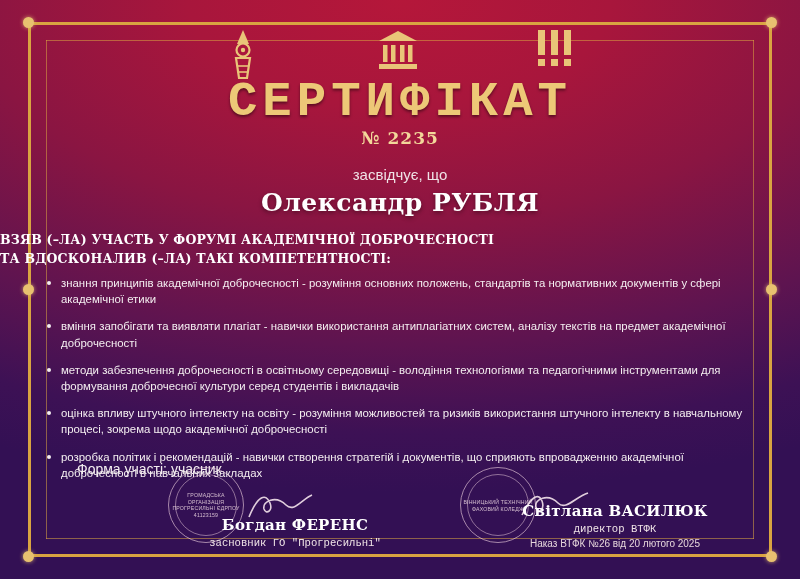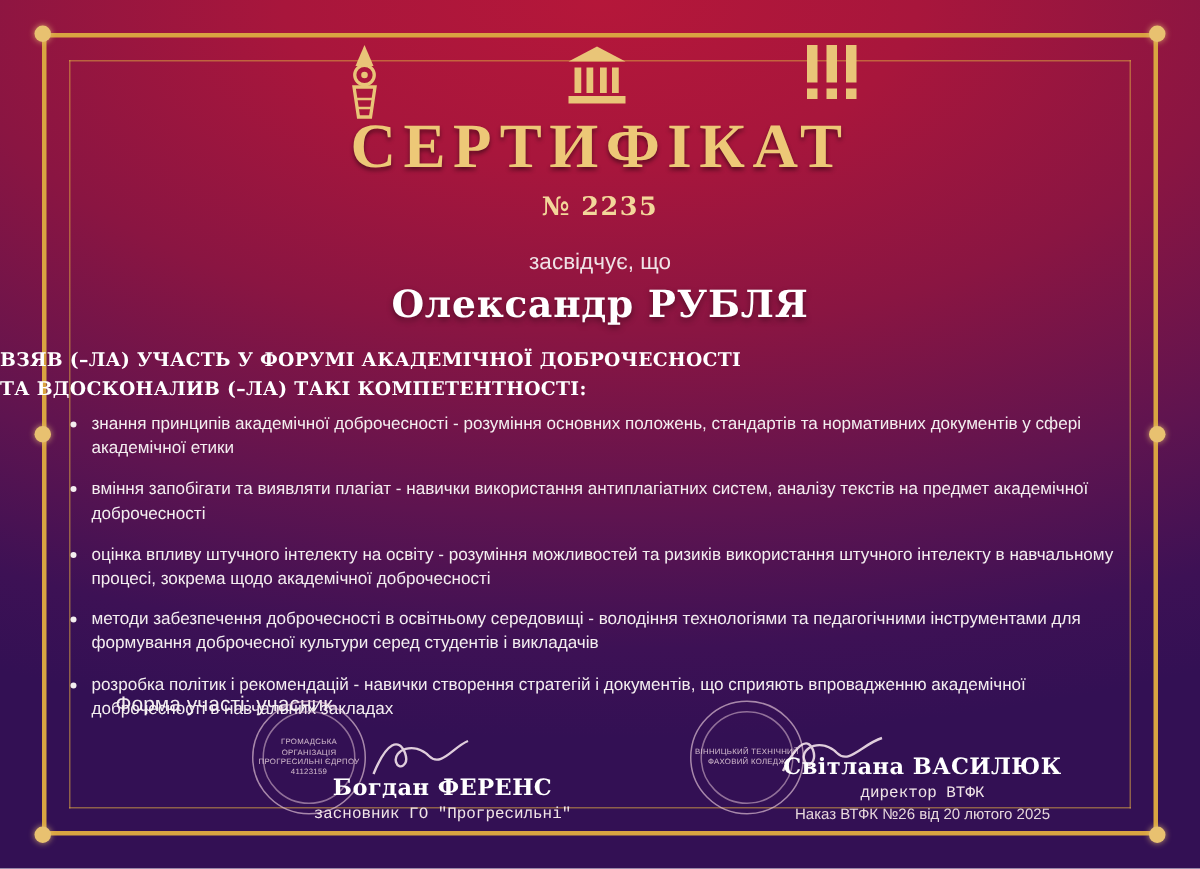--- a/index.html
+++ b/index.html
@@ -53,23 +53,23 @@
     gap: 112px;
     pointer-events: none;
   }
   .icon-badge { color: #e9c578; }
 
   
   .title {
     position: absolute;
     top: 74px; left: 0; width: 100%;
     text-align: center;
-    font-family: Liberation Serif, serif;
-    font-weight: 700;
-    font-size: 42px;
+    font-family: Liberation Mono, monospace;
+    font-weight: 700;
+    font-size: 49px;
     letter-spacing: 5px;
     color: #edc877;
     text-shadow: 0 2px 3px rgba(0,0,0,.45);
   }
   .cert-number {
     position: absolute;
     top: 128px; left: 0; width: 100%;
     text-align: center;
     font-family: "DejaVu Serif", serif;
     font-size: 17px;
@@ -256,22 +256,22 @@
   <div class="certifies">засвідчує, що</div>
   <div class="recipient">Олександр РУБЛЯ</div>
   <div class="subtitle">
     <div>ВЗЯВ (–ЛА) УЧАСТЬ У ФОРУМІ АКАДЕМІЧНОЇ ДОБРОЧЕСНОСТІ</div>
     <div>ТА ВДОСКОНАЛИВ (–ЛА) ТАКІ КОМПЕТЕНТНОСТІ:</div>
   </div>
 
   <div class="competencies">
     <div class="comp-item">знання принципів академічної доброчесності - розуміння основних положень, стандартів та нормативних документів у сфері академічної етики</div>
     <div class="comp-item">вміння запобігати та виявляти плагіат - навички використання антиплагіатних систем, аналізу текстів на предмет академічної доброчесності</div>
+    <div class="comp-item">методи забезпечення доброчесності в освітньому середовищі - володіння технологіями та педагогічними інструментами для формування доброчесної культури серед студентів і викладачів</div>
     <div class="comp-item">оцінка впливу штучного інтелекту на освіту - розуміння можливостей та ризиків використання штучного інтелекту в навчальному процесі, зокрема щодо академічної доброчесності</div>
-    <div class="comp-item">методи забезпечення доброчесності в освітньому середовищі - володіння технологіями та педагогічними інструментами для формування доброчесної культури серед студентів і викладачів</div>
     <div class="comp-item">розробка політик і рекомендацій - навички створення стратегій і документів, що сприяють впровадженню академічної доброчесності в навчальних закладах</div>
   </div>
 
   <div class="participation">Форма участі: учасник</div>
 
 
   <div class="stamp stamp-1">
     <div class="stamp-text">ГРОМАДСЬКА ОРГАНІЗАЦІЯ ПРОГРЕСИЛЬНІ ЄДРПОУ 41123159</div>
   </div>
   <div class="stamp stamp-2">

